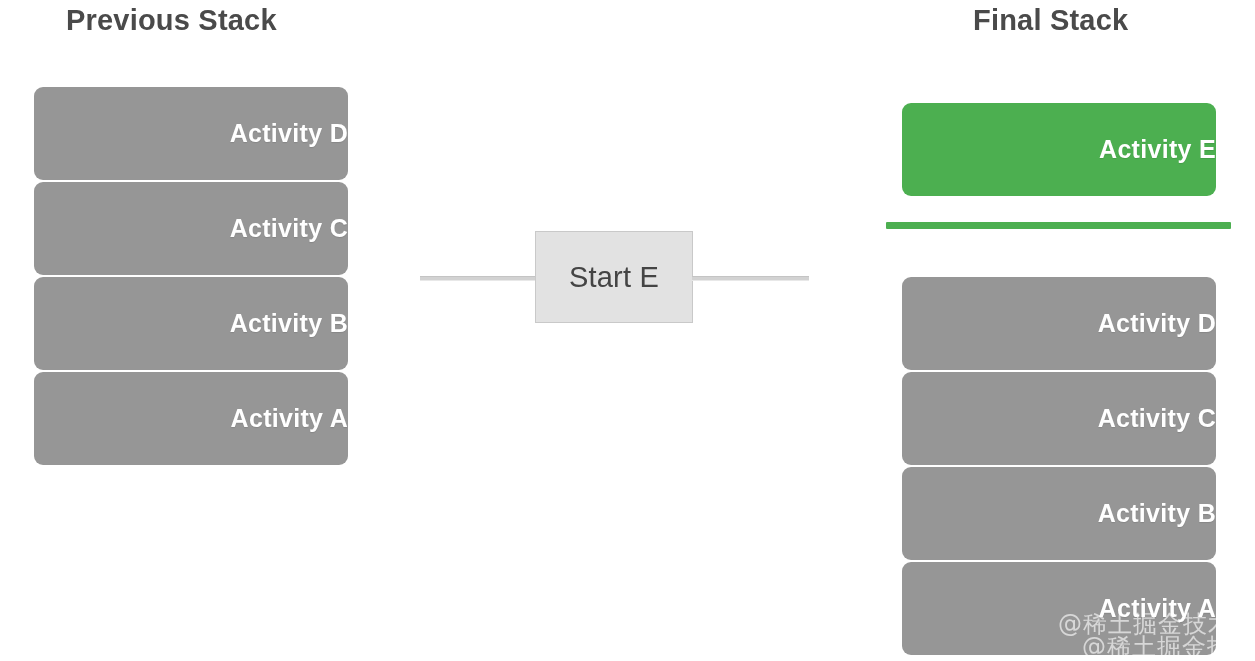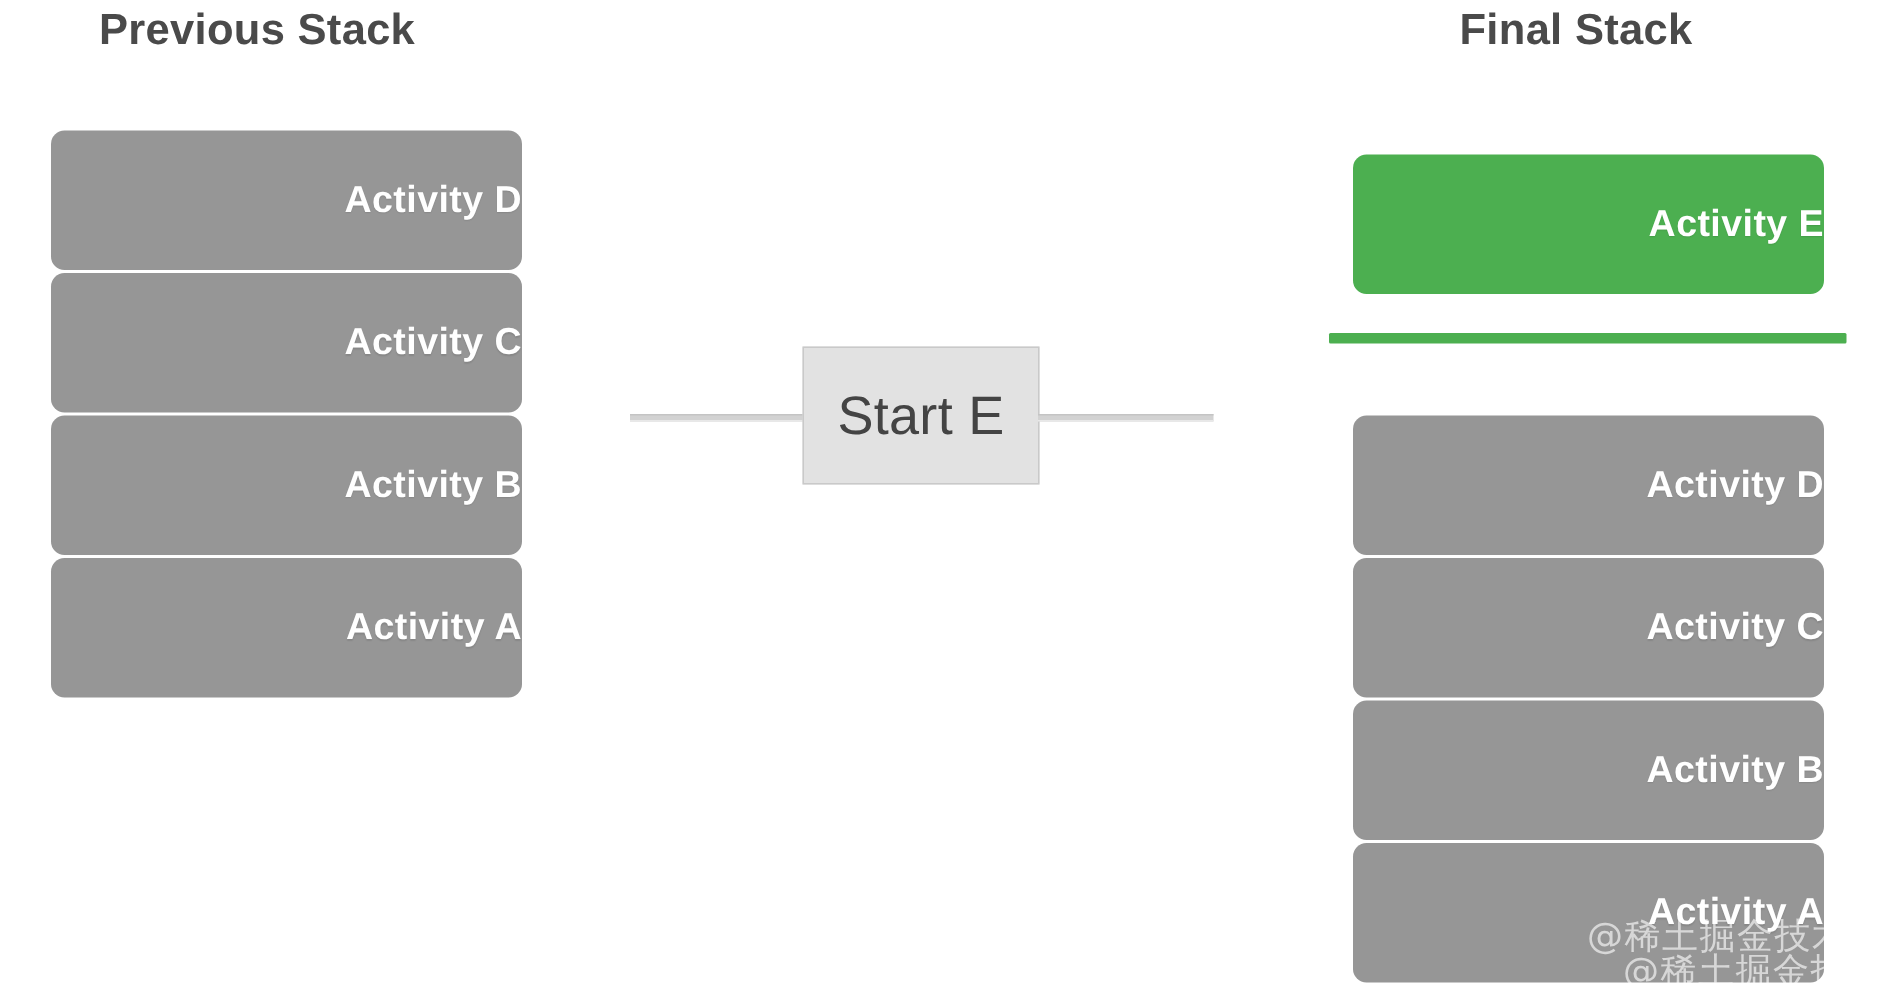--- a/index.html
+++ b/index.html
@@ -98,21 +98,21 @@
     width: 158px;
     height: 92px;
     background: #e2e2e2;
     border: 1px solid #c9c9c9;
     box-sizing: border-box;
     display: flex;
     align-items: center;
     justify-content: center;
   }
   #start-box-label {
-    font-size: 36px;
+    font-size: 29px;
     font-weight: normal;
     color: #444444;
     line-height: 32px;
     letter-spacing: 0.2px;
   }
   .connector-line {
     position: absolute;
     height: 5px;
     top: 276px;
     background: #d2d2d2;

